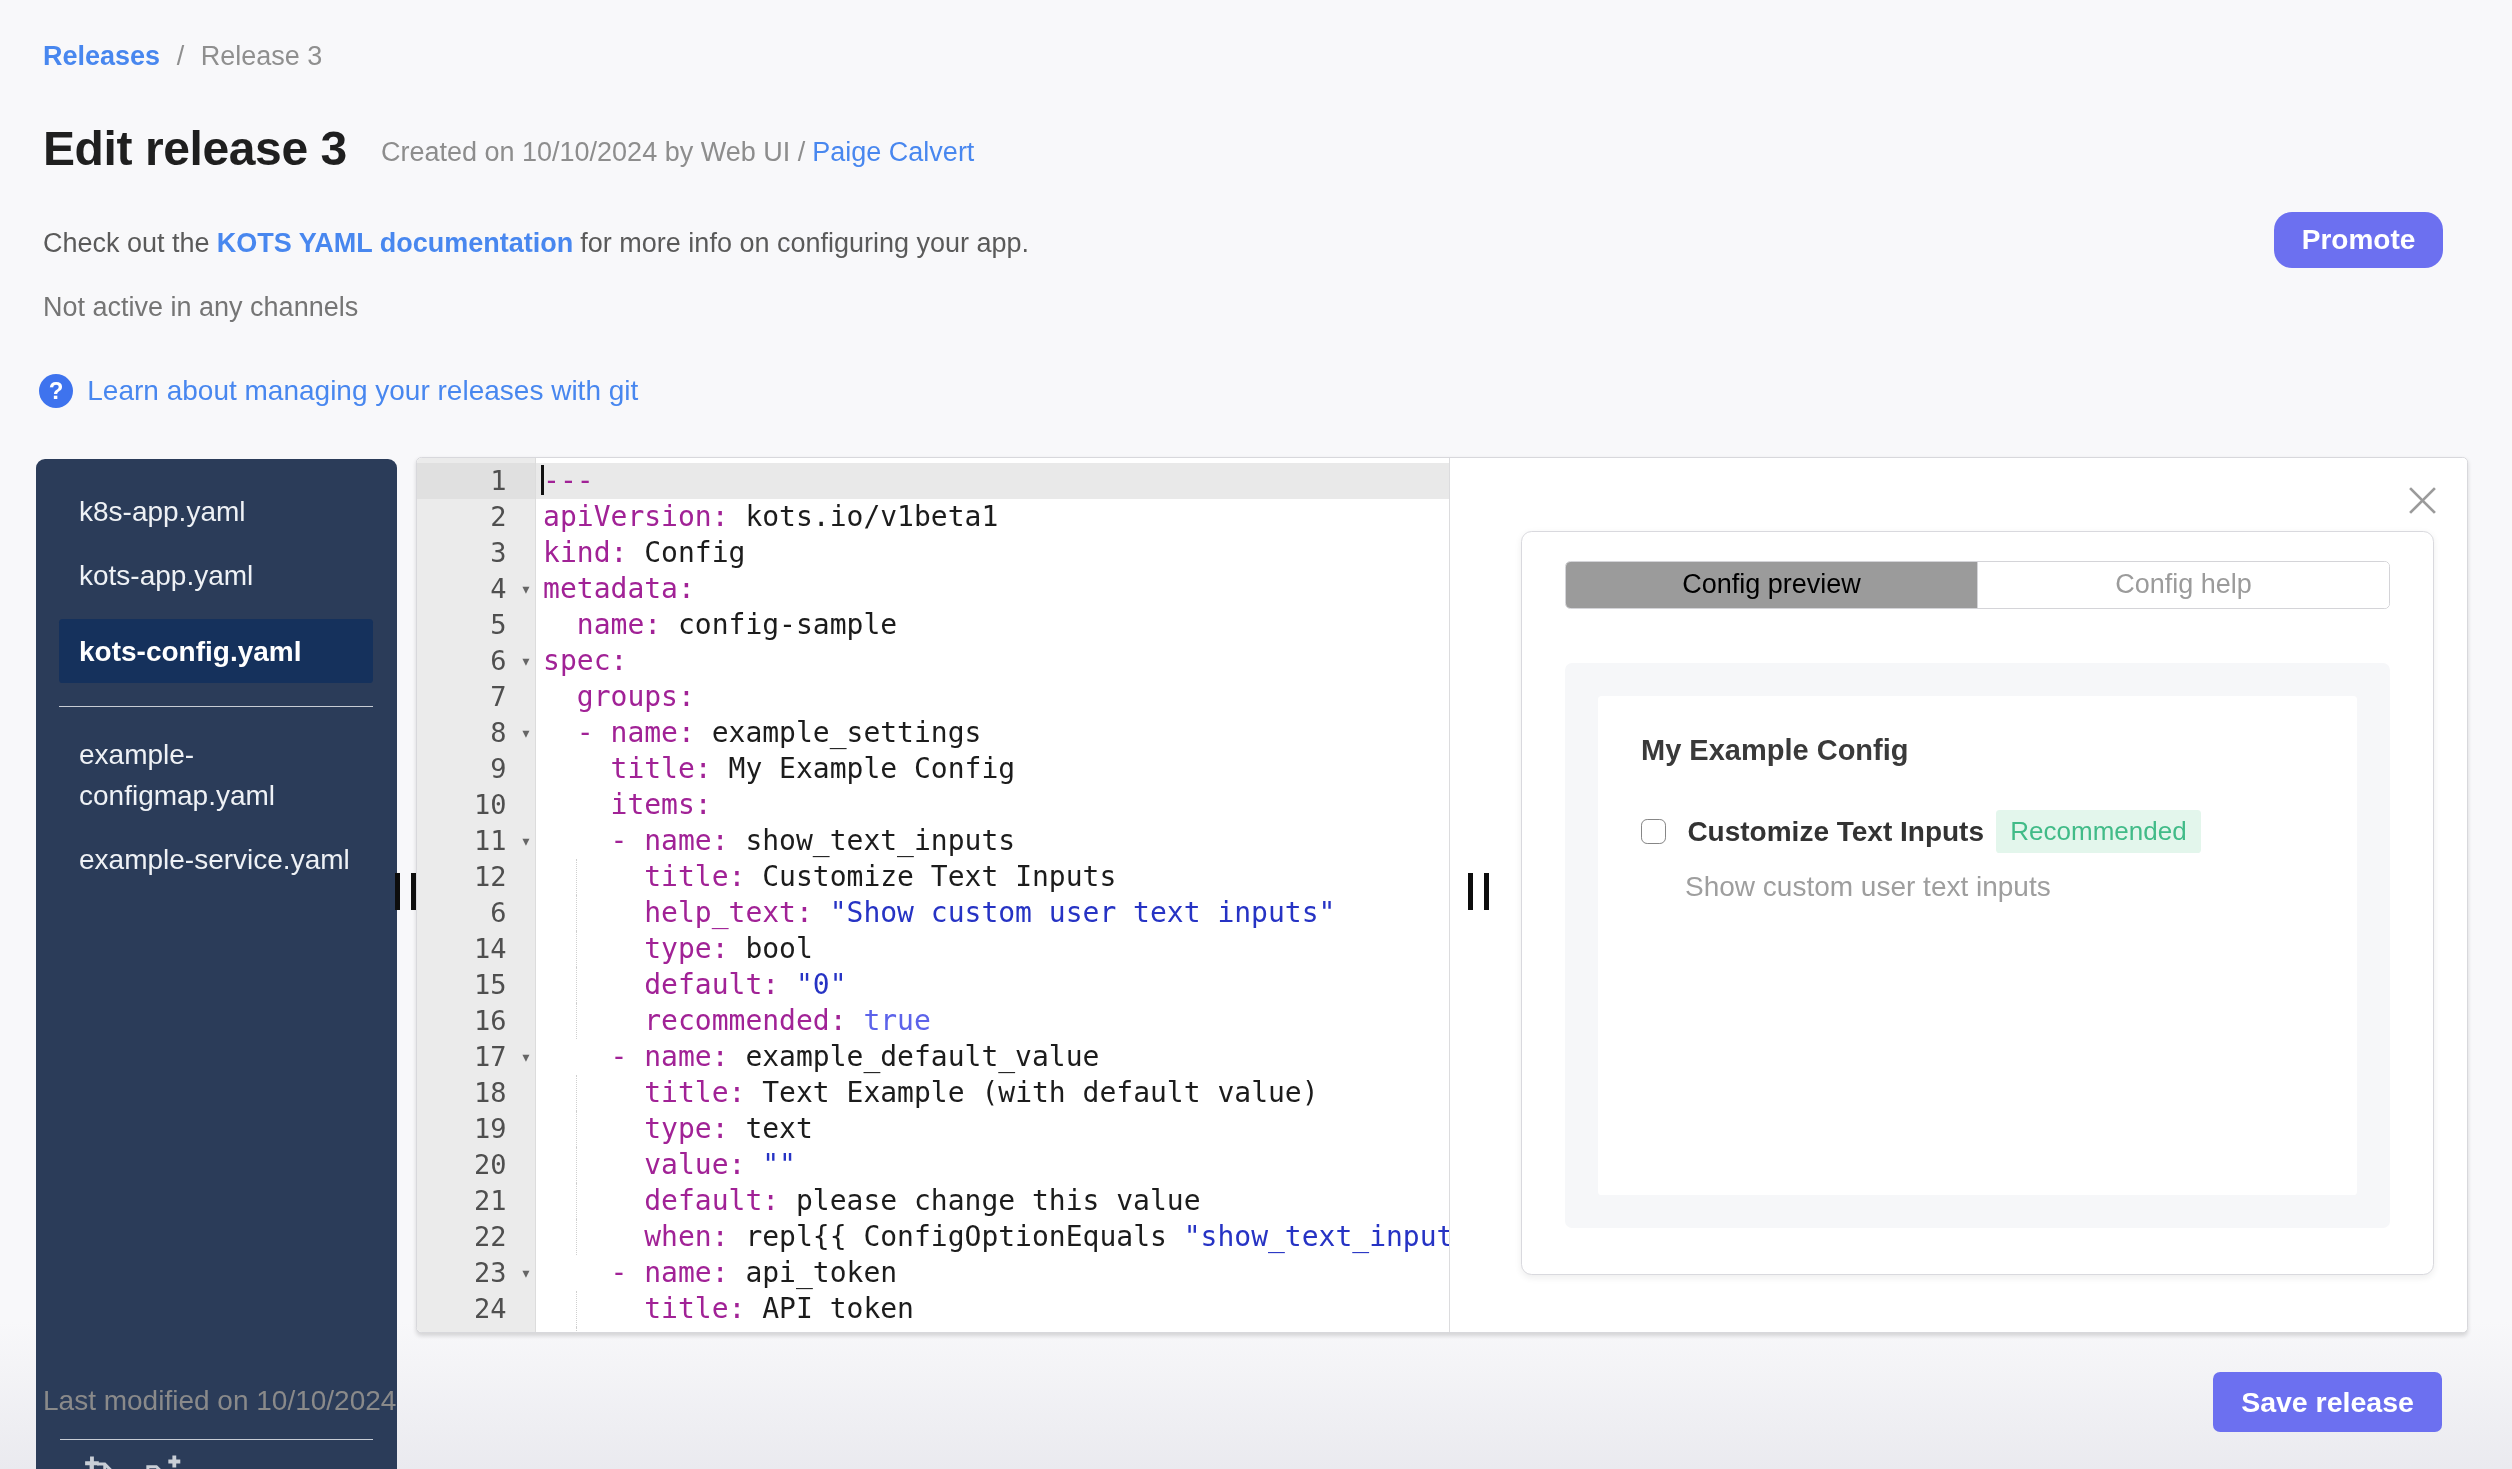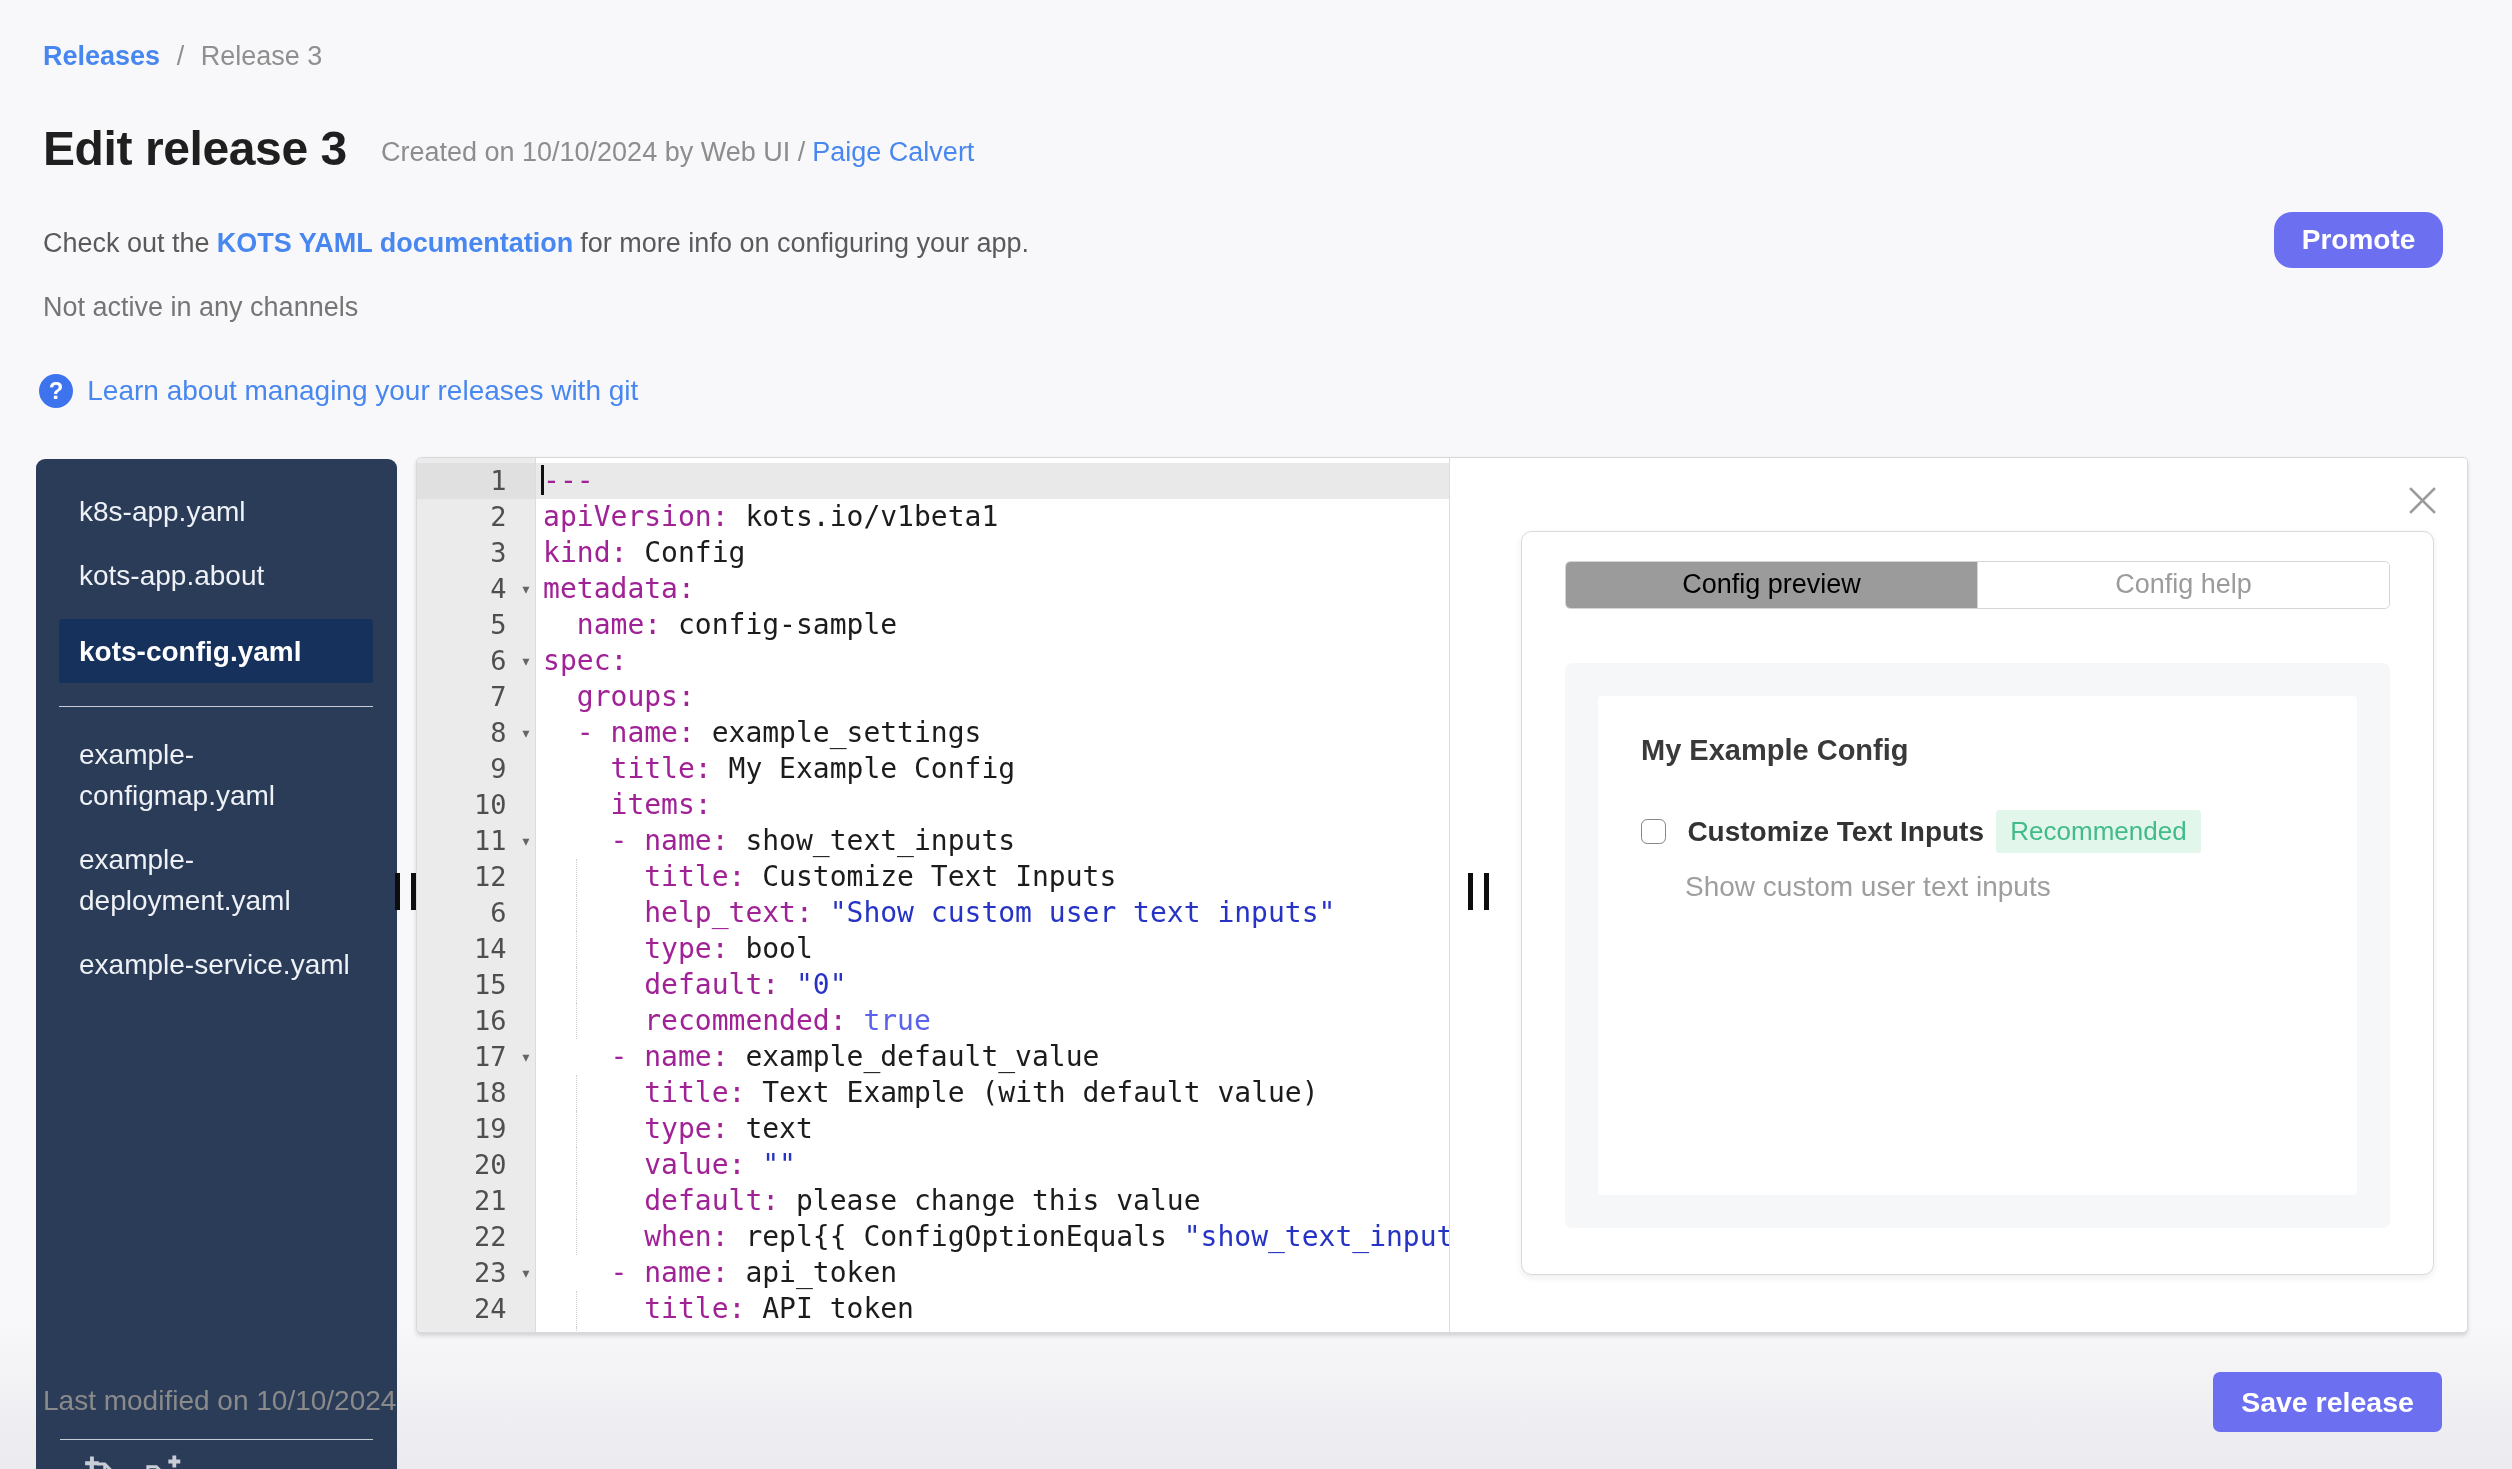--- a/index.html
+++ b/index.html
@@ -126,25 +126,24 @@
   <button class="promote-btn">Promote</button>
 
   <div class="help-row">
     <span class="help-icon">?</span>
     <a href="#">Learn about managing your releases with git</a>
   </div>
 
   <aside class="sidebar">
     <ul id="file-list">
         <li class="file">k8s-app.yaml</li>
-        <li class="file">kots-app.about</li>
+        <li class="file">kots-app.yaml</li>
         <li class="file selected">kots-config.yaml</li>
         <li class="divider"></li>
         <li class="file">example-configmap.yaml</li>
-        <li class="file">example-deployment.yaml</li>
         <li class="file">example-service.yaml</li>
       </ul>
     <div class="sidebar-bottom">
       <svg width="41" height="41" viewBox="0 0 48 48" fill="none" stroke="#c9ced6" stroke-width="3.5">
         <path d="M13 13 v26 h24 V21 l-8 -8 h-9"></path>
         <path d="M29 13 v8 h8"></path>
         <path d="M6 12 h16 M14 4 v16" stroke-width="4.5"></path>
       </svg>
       <svg width="41" height="41" viewBox="0 0 48 48" fill="none" stroke="#c9ced6" stroke-width="3.5">
         <path d="M8 17 v22 h30 V21 h-15 l-5 -5 h-10 z"></path>

